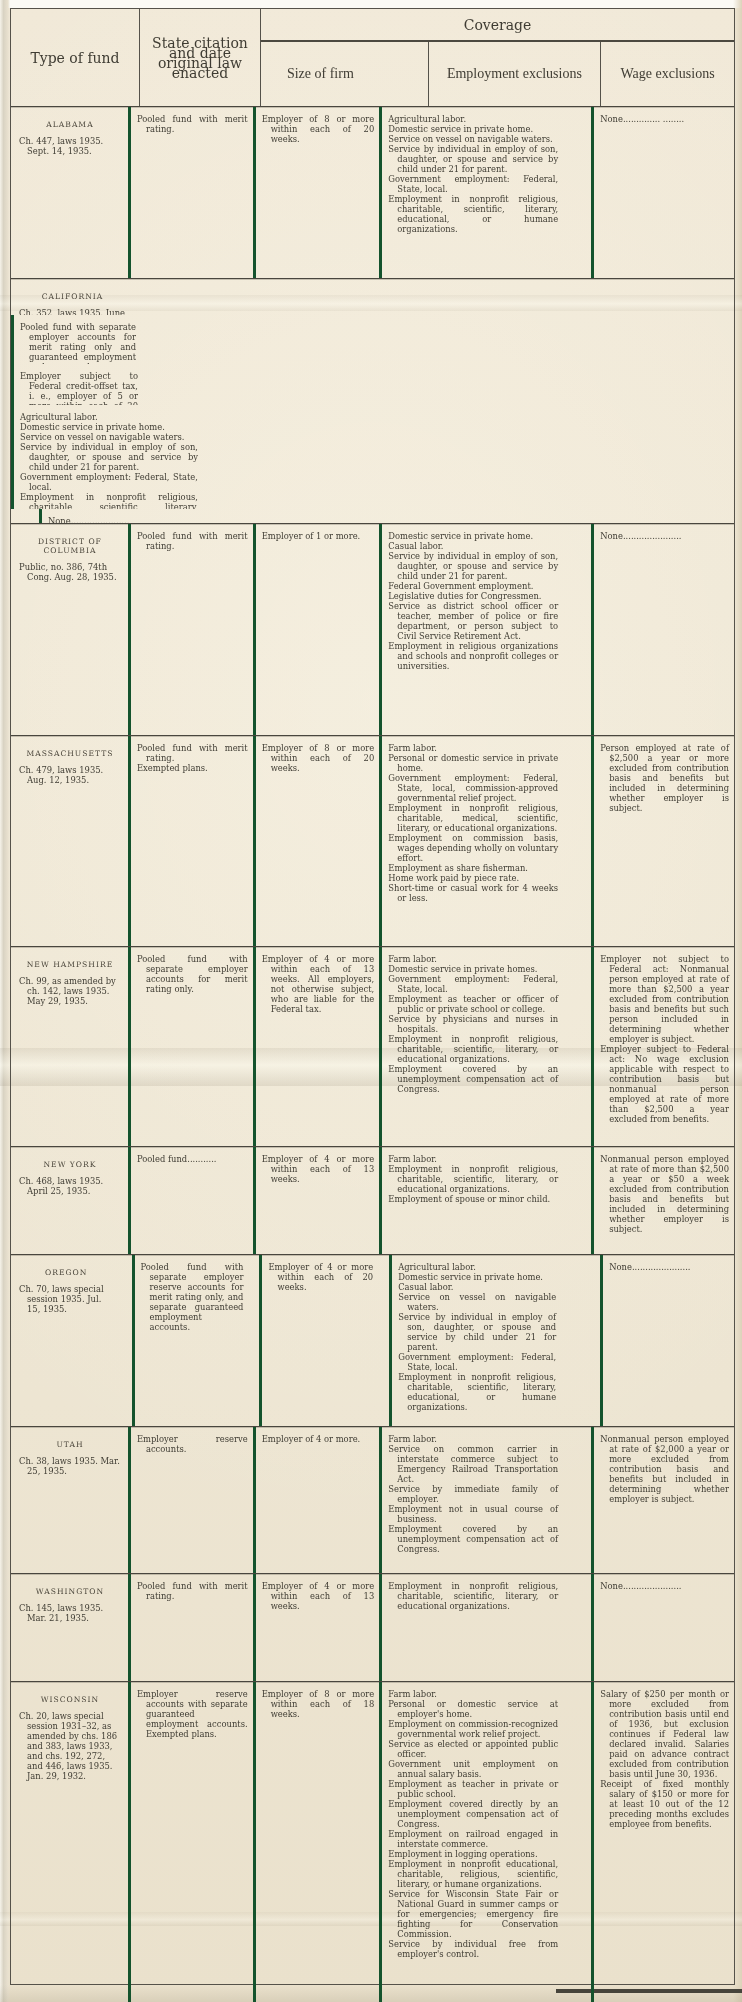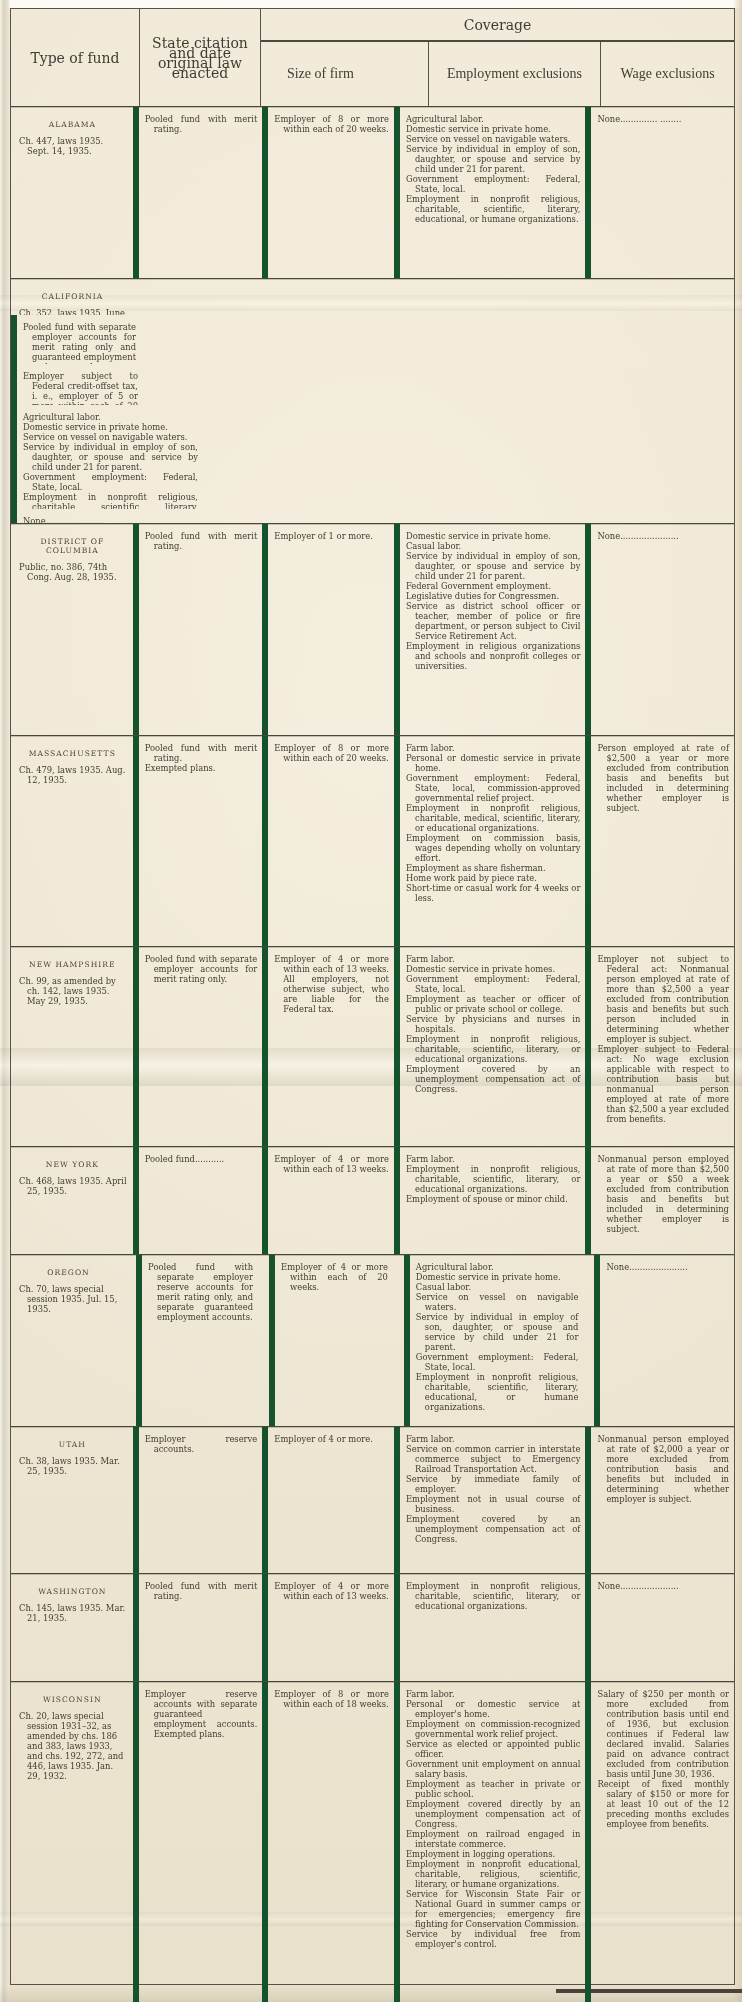--- a/index.html
+++ b/index.html
@@ -61,26 +61,26 @@
   .state-row:nth-child(3){height:245px;flex-direction:column;}
   .state-row:nth-child(4){height:212px;justify-content:space-between;}
   .state-row:nth-child(5){height:211px;}
   .state-row:nth-child(6){height:200px;}
   .state-row:nth-child(7){height:108px;}
   .state-row:nth-child(8){height:172px;gap:11px;}
   .state-row:nth-child(9){height:147px;}
   .state-row:nth-child(10){height:108px;}
   .state-row:nth-child(11){height:335px;}
   .cell{box-sizing:border-box;padding:7px 5px 0 6px;overflow:hidden;}
-  .cell+.cell{border-left:6px solid #14532d;}
+  .cell+.cell{border-left:3px solid #14532d;}
   .c-state{width:122px;}
   .c-fund{width:130px;}
   .c-size{width:132px;}
   .c-empl{width:192px;}
-  .c-wage{width:149px;}
+  .c-wage{width:149px;margin-left:28px;}
   .state-label{
     text-align:center;font-size:7.6px;letter-spacing:1px;color:#4c473c;
     margin:6px 0 7px 0;line-height:9px;
   }
   .citation{padding-left:10px;text-indent:-8px;text-align:left;}
   .para{margin:0;padding-left:9px;text-indent:-9px;text-align:justify;}
   .c-fund .para,.c-size .para{text-align:justify;}
   .c-wage .para{text-align:justify;}
   .hdr-label{font-size:14px;}
 </style>

